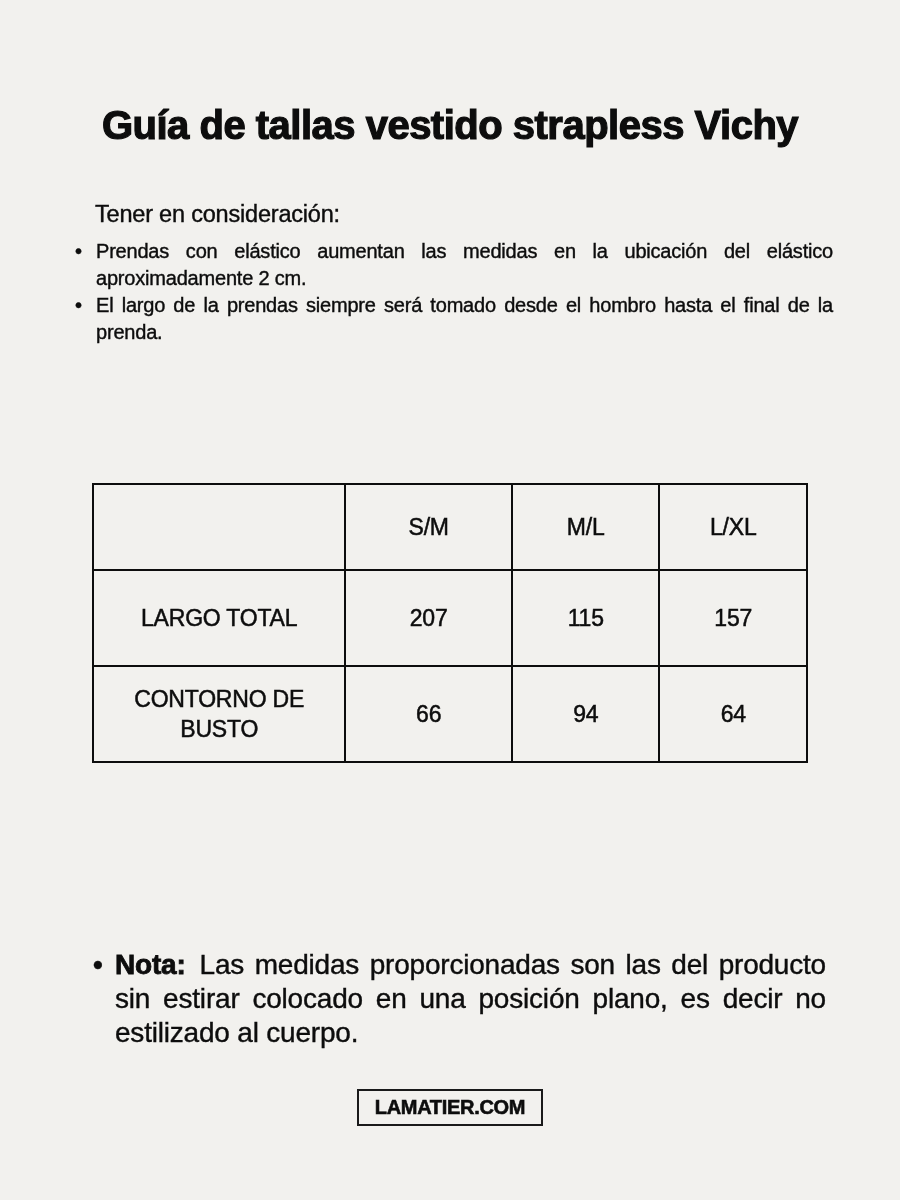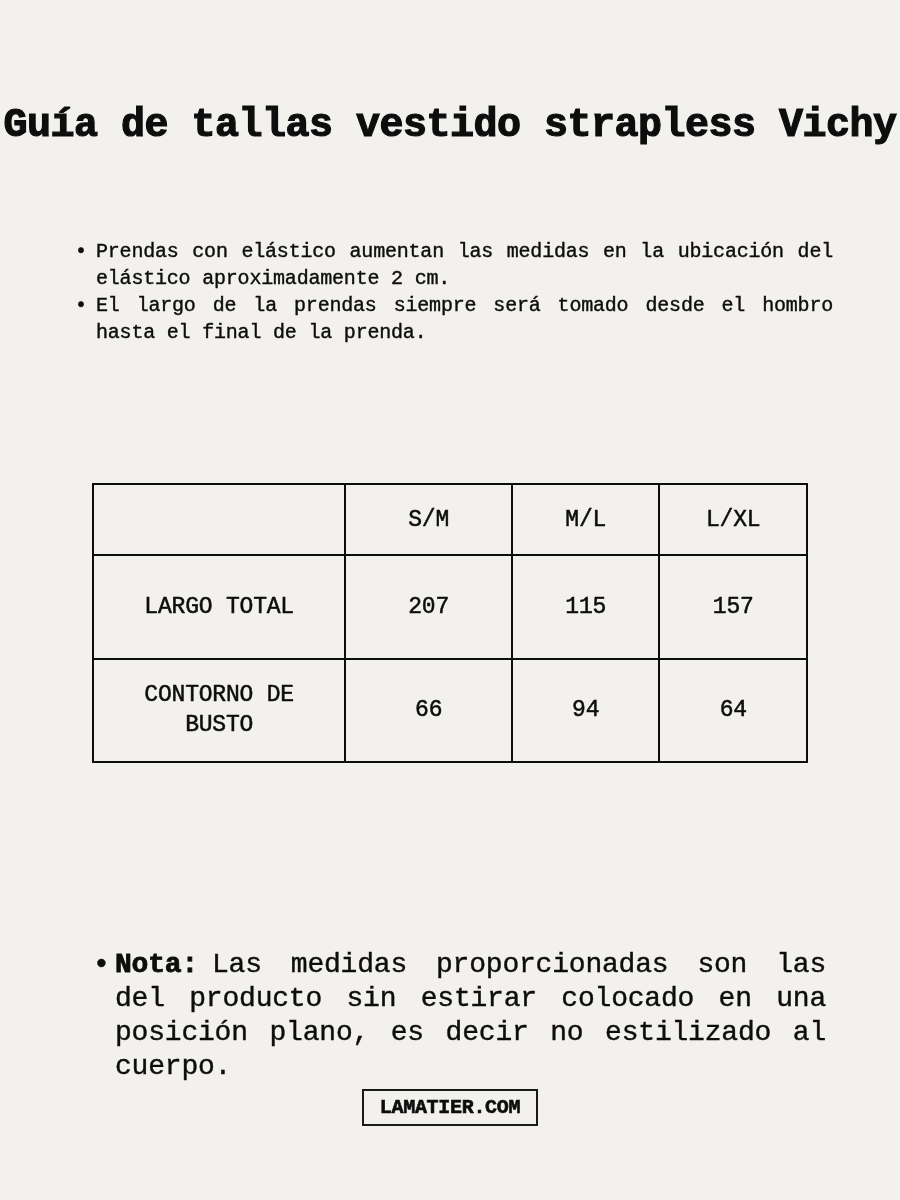--- a/index.html
+++ b/index.html
@@ -6,21 +6,21 @@
     margin: 0;
     padding: 0;
     background: #f2f1ee;
   }
   .page {
     position: relative;
     width: 900px;
     height: 1200px;
     background: #f2f1ee;
     color: #0d0d0d;
-    font-family: Liberation Mono, monospace;
+    font-family: Liberation Sans, sans-serif;
     overflow: hidden;
   }
 
   
   .title {
     position: absolute;
     top: 103px;
     left: 0;
     right: 0;
     margin: 0;
@@ -82,21 +82,21 @@
     vertical-align: middle;
     font-size: 23px;
     font-weight: normal;
     -webkit-text-stroke: 0.5px #0d0d0d;
     letter-spacing: -0.2px;
     padding: 0 28px;
   }
   .size-table .col-label { width: 38.7%; }
   .size-table .col-size  { width: 22.8%; }
   .size-table .col-size2 { width: 19.25%; }
-  .size-table tr { height: 71px; }
+  .size-table tr { height: 86px; }
   .size-table .row-label { line-height: 30px; }
 
   
   .note {
     position: absolute;
     top: 948px;
     left: 93px;
     width: 733px;
     padding-left: 22px;
     box-sizing: border-box;
@@ -138,20 +138,21 @@
     background: #f2f1ee;
   }
 </style>
 </head>
 <body>
 
 <div class="page">
 
   <h1 class="title">Guía de tallas vestido strapless Vichy</h1>
 
+  <p class="considerations-heading">Tener en consideración:</p>
 
   <ul class="considerations-list">
     <li>Prendas con elástico aumentan las medidas en la ubicación del elástico aproximadamente 2 cm.</li>
     <li>El largo de la prendas siempre será tomado desde el hombro hasta el final de la prenda.</li>
   </ul>
 
   <table class="size-table">
     <thead>
       <tr>
         <th class="col-label"></th>

